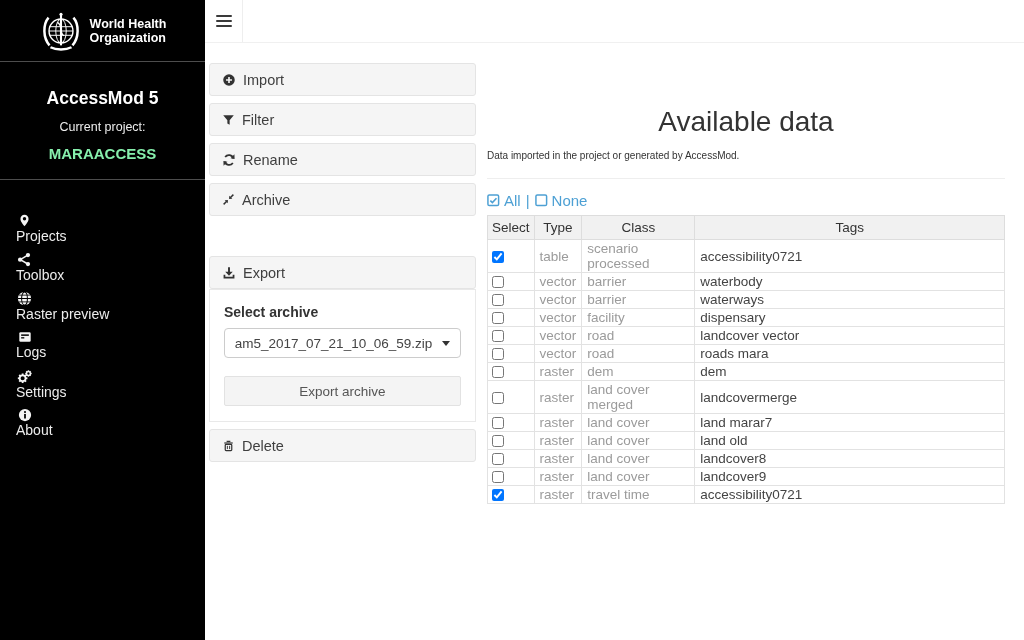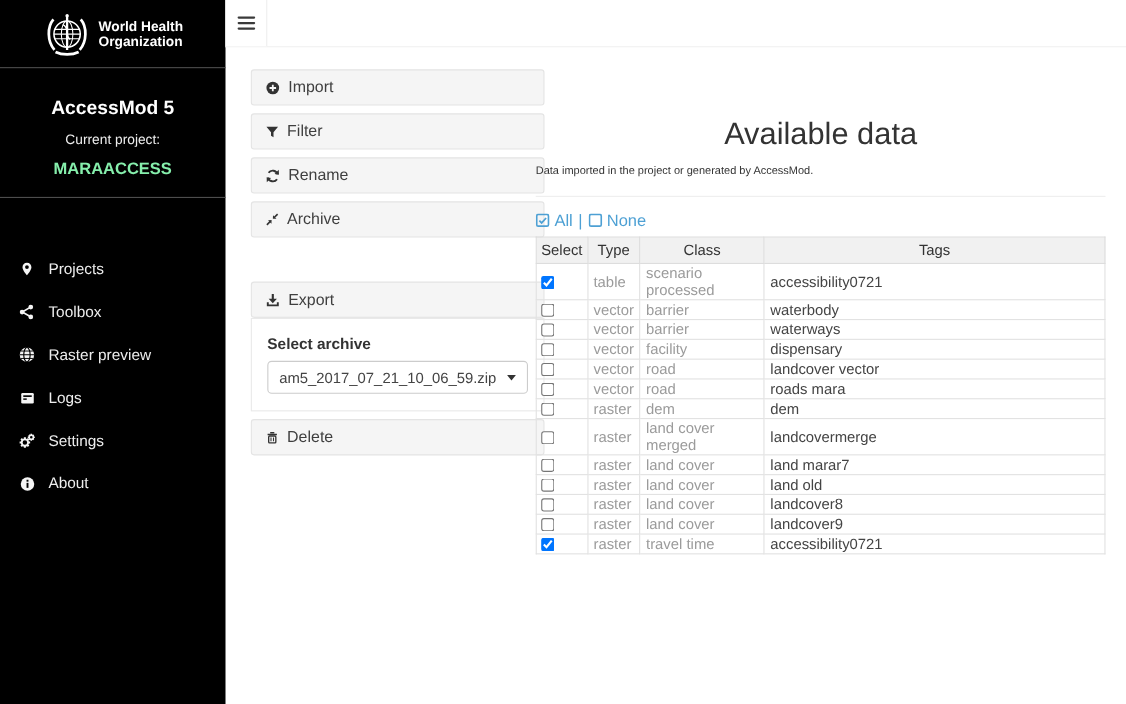--- a/index.html
+++ b/index.html
@@ -30,24 +30,25 @@
     text-align: center;
     padding: 26px 0 17px;
     border-bottom: 1px solid #4d4d4d;
   }
   .app-title { font-size: 17.5px; font-weight: bold; color: #fff; margin-bottom: 11px; }
   .project-label { font-size: 12.5px; color: #ededed; margin-bottom: 11px; }
   .project-name { font-size: 15px; font-weight: bold; color: #86efac; }
   .nav { list-style: none; margin-top: 33px; }
   .nav-item {
     height: 39px;
-    display: flex; align-items: flex-end;
+    display: flex; align-items: flex-start;
     padding-left: 16px;
     font-size: 14px; color: #ededed;
     cursor: pointer;
+    flex-direction: column;
   }
   .nav-item .nicon { width: 17px; margin-right: 11px; display: flex; justify-content: center; align-items: center; color: #f5f5f5; }
   .nav-item.active {
     background: #242c32;
     border-left: 4px solid #fbfbfb;
     padding-left: 12px;
     color: #fff;
   }
 
   
@@ -59,21 +60,21 @@
   }
   .hamburger {
     width: 38px; height: 42px;
     border-right: 1px solid #eee;
     display: flex; flex-direction: column; justify-content: center; align-items: center;
     gap: 2.6px; cursor: pointer; background: #fff;
   }
   .hamburger span { display:block; width: 16px; height: 2.6px; background: #3a3a3a; border-radius: 1px; }
 
   
-  .actions { position: absolute; left: 228px; top: 63px; width: 267px; }
+  .actions { position: absolute; left: 209px; top: 63px; width: 267px; }
   .abtn {
     width: 100%; height: 33px; margin-bottom: 7px;
     background: #f5f5f5;
     border: 1px solid #e4e4e4; border-radius: 3px;
     display: flex; align-items: center; gap: 7px;
     padding: 0 12px;
     font-size: 14.5px; color: #3f3f3f;
     cursor: pointer; font-family: inherit; text-align: left;
   }
   .abtn .bicon { display: flex; align-items: center; color: #333; }
@@ -294,20 +295,21 @@
         </svg>
       </span>
       <span>Export</span>
     </button>
     <div class="export-panel">
       <div class="select-label">Select archive</div>
       <div class="select-box">
         <span>am5_2017_07_21_10_06_59.zip</span>
         <span class="caret-down"></span>
       </div>
+      <button class="export-archive-btn">Export archive</button>
     </div>
   </div>
 
   <button class="abtn">
     <span class="bicon">
       <svg width="13" height="14" viewBox="0 0 16 16" fill="none" stroke="currentColor">
         <path d="M5.7 2.3h4.6" stroke-width="1.5"></path>
         <path d="M2.8 4.3h10.4" stroke-width="1.5"></path>
         <rect x="4" y="6" width="8" height="7.6" rx="1" stroke-width="1.5"></rect>
         <line x1="6.6" y1="7.8" x2="6.6" y2="11.8" stroke-width="1.2"></line>

